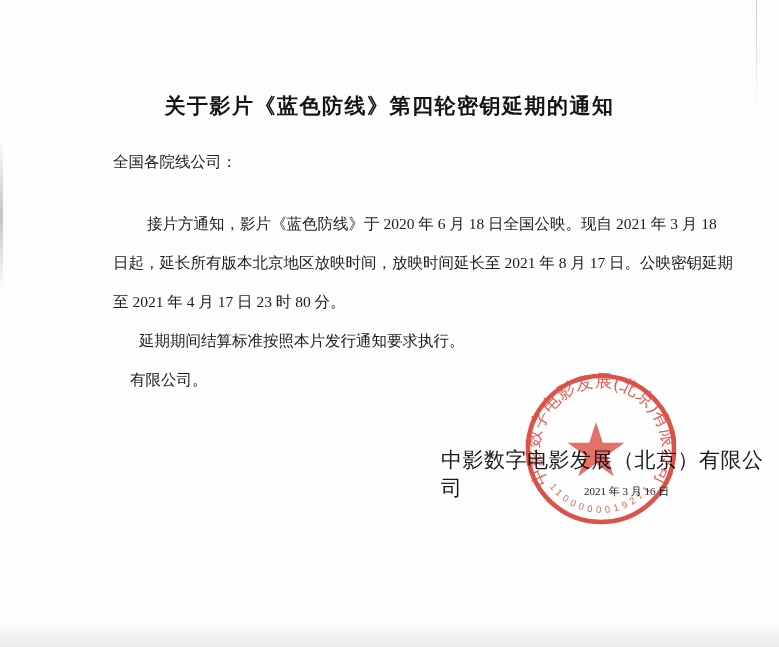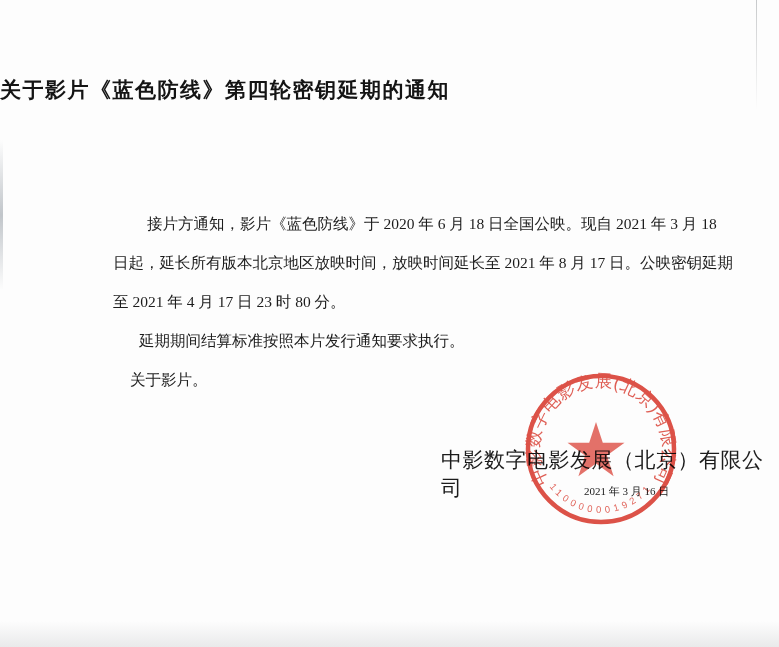--- a/index.html
+++ b/index.html
@@ -22,21 +22,22 @@
   .scan-edge-right {
     position: absolute; left: 756px; top: 0; width: 1px; height: 110px;
     background: linear-gradient(to bottom, rgba(100,105,110,.35), rgba(100,105,110,0));
   }
   .scan-bottom {
     position: absolute; left: 0; bottom: 0; width: 100%; height: 26px;
     background: linear-gradient(to bottom, rgba(90,95,100,0), rgba(90,95,100,.12));
   }
   .doc-title {
     position: absolute;
-    top: 76px; left: 0; right: 0;
+    top: 92px; left: 0; right: 0;
+    text-align: center;
     font-family: "Liberation Sans", sans-serif;
     font-weight: bold;
     font-size: 21px;
     letter-spacing: 1.5px;
     color: #141414;
   }
   .salutation {
     position: absolute;
     top: 152px; left: 113px;
     font-size: 15.5px;
@@ -77,27 +78,28 @@
 <body>
 
 <div class="page">
 
   <div class="scan-edge-left"></div>
   <div class="scan-edge-right"></div>
   <div class="scan-bottom"></div>
 
   <div class="doc-title">关于影片《蓝色防线》第四轮密钥延期的通知</div>
 
+  <div class="salutation">全国各院线公司：</div>
 
   <div class="body-block">
     <div class="body-line indent-2">接片方通知，影片《蓝色防线》于 2020 年 6 月 18 日全国公映。现自 2021 年 3 月 18</div>
     <div class="body-line">日起，延长所有版本北京地区放映时间，放映时间延长至 2021 年 8 月 17 日。公映密钥延期</div>
     <div class="body-line">至 2021 年 4 月 17 日 23 时 80 分。</div>
     <div class="body-line indent-15">延期期间结算标准按照本片发行通知要求执行。</div>
-    <div class="body-line indent-1">关于影片。</div>
+    <div class="body-line indent-1">有限公司。</div>
   </div>
 
   <div class="sig-company">中影数字电影发展（北京）有限公司</div>
   <div class="sig-date">2021 年 3 月 16 日</div>
 
   <svg class="seal" viewBox="0 0 170 170" xmlns="http://www.w3.org/2000/svg">
     <defs>
       <path id="sealArc" d="M 41.2 128.8 A 62 62 0 1 1 128.8 128.8" fill="none"></path>
       <path id="sealNum" d="M 24.9 106.9 A 64 64 0 0 0 145.1 106.9" fill="none"></path>
     </defs>

